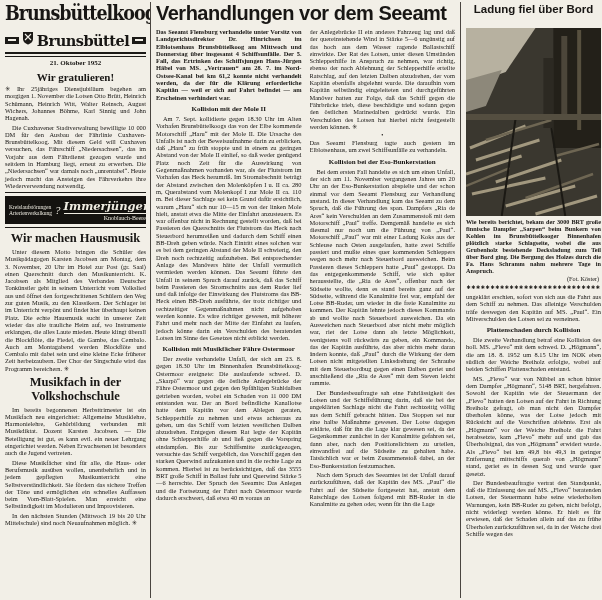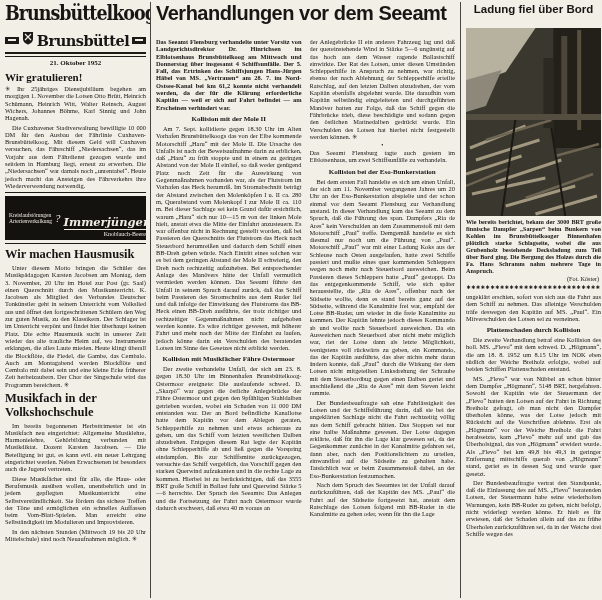--- a/index.html
+++ b/index.html
@@ -15,39 +15,39 @@
   .masthead{text-align:center;}
   .mast-line1{font-family:"DejaVu Serif", serif;font-weight:bold;font-size:17.5px;
     letter-spacing:-1px;transform:scaleY(1.12);line-height:20px;}
   .mast-line2{display:flex;align-items:center;justify-content:center;gap:3px;margin-top:8px;}
   .mast-line2 .name{font-family:"DejaVu Serif", serif;font-weight:bold;font-size:14.5px;
     letter-spacing:-0.5px;}
   .ornament{display:inline-block;width:24px;height:7px;background:#1c1a17;position:relative;}
   .ornament:before{content:"";position:absolute;left:3px;right:3px;top:2.5px;height:1.5px;background:#f2efe7;}
   .mast-rule{border-top:2px solid #1c1a17;border-bottom:1px solid #1c1a17;height:2px;margin:3px 0 2px;}
   .date{font-weight:bold;font-size:7px;margin:1px 0 3px;}
-  h3.sec{font-weight:bold;margin:4px 0 2px;line-height:1.1;}
+  h3.sec{font-weight:bold;text-align:center;margin:4px 0 2px;line-height:1.1;}
   .h-lg{font-size:12.5px;}
   .h-md{font-size:11px;}
   .bodytext{font-size:6.4px;line-height:7.3px;text-align:justify;}
   .bodytext p{margin:0 0 2px;text-indent:7px;}
   .bodytext p.noind{text-indent:0;}
   .thin-rule{border-top:1px solid #1c1a17;margin:3px 0;}
   .ad{background:#14120f;color:#efece2;margin:2px 0;padding:3px 4px;display:flex;
     align-items:center;gap:3px;}
   .ad .small{font-size:5.5px;line-height:6.5px;white-space:nowrap;}
-  .ad .brandwrap{flex:1;text-align:center;margin-top:16px;}
+  .ad .brandwrap{flex:1;text-align:center;}
   .ad .q{font-size:11px;font-style:italic;}
   .ad .brand{font-family:"DejaVu Serif", serif;font-style:italic;font-weight:bold;font-size:11.5px;
     border-bottom:1px solid #efece2;}
   .ad .sub{font-size:6px;text-align:right;margin-top:1px;}
   
   .col-main{width:309px;flex:0 0 309px;box-sizing:border-box;padding:0 5px;overflow:hidden;}
   .headline{font-family:"Liberation Sans", sans-serif;font-weight:bold;font-size:20px;
-    letter-spacing:-0.5px;margin:0 0 14px;line-height:22px;white-space:nowrap;}
+    letter-spacing:-0.5px;margin:0 0 4px;line-height:22px;white-space:nowrap;}
   .maincols{display:flex;gap:8px;height:572px;overflow:hidden;}
   .mcol{width:50%;overflow:hidden;}
   .lead{font-weight:bold;text-indent:7px;}
   h4.subhead{font-size:7px;font-weight:bold;text-align:center;margin:4px 0 2px;line-height:8px;}
   .dotsep{text-align:center;font-size:6px;line-height:6px;margin:1px 0;}
   
   .col-right{width:142px;flex:0 0 142px;box-sizing:border-box;padding:0 1px 0 5px;
     border-left:1px solid #4a4540;overflow:hidden;}
   .photo-head{font-family:"Liberation Sans", sans-serif;font-weight:bold;font-size:11.5px;
     text-align:center;margin:1px 0 13px;}

